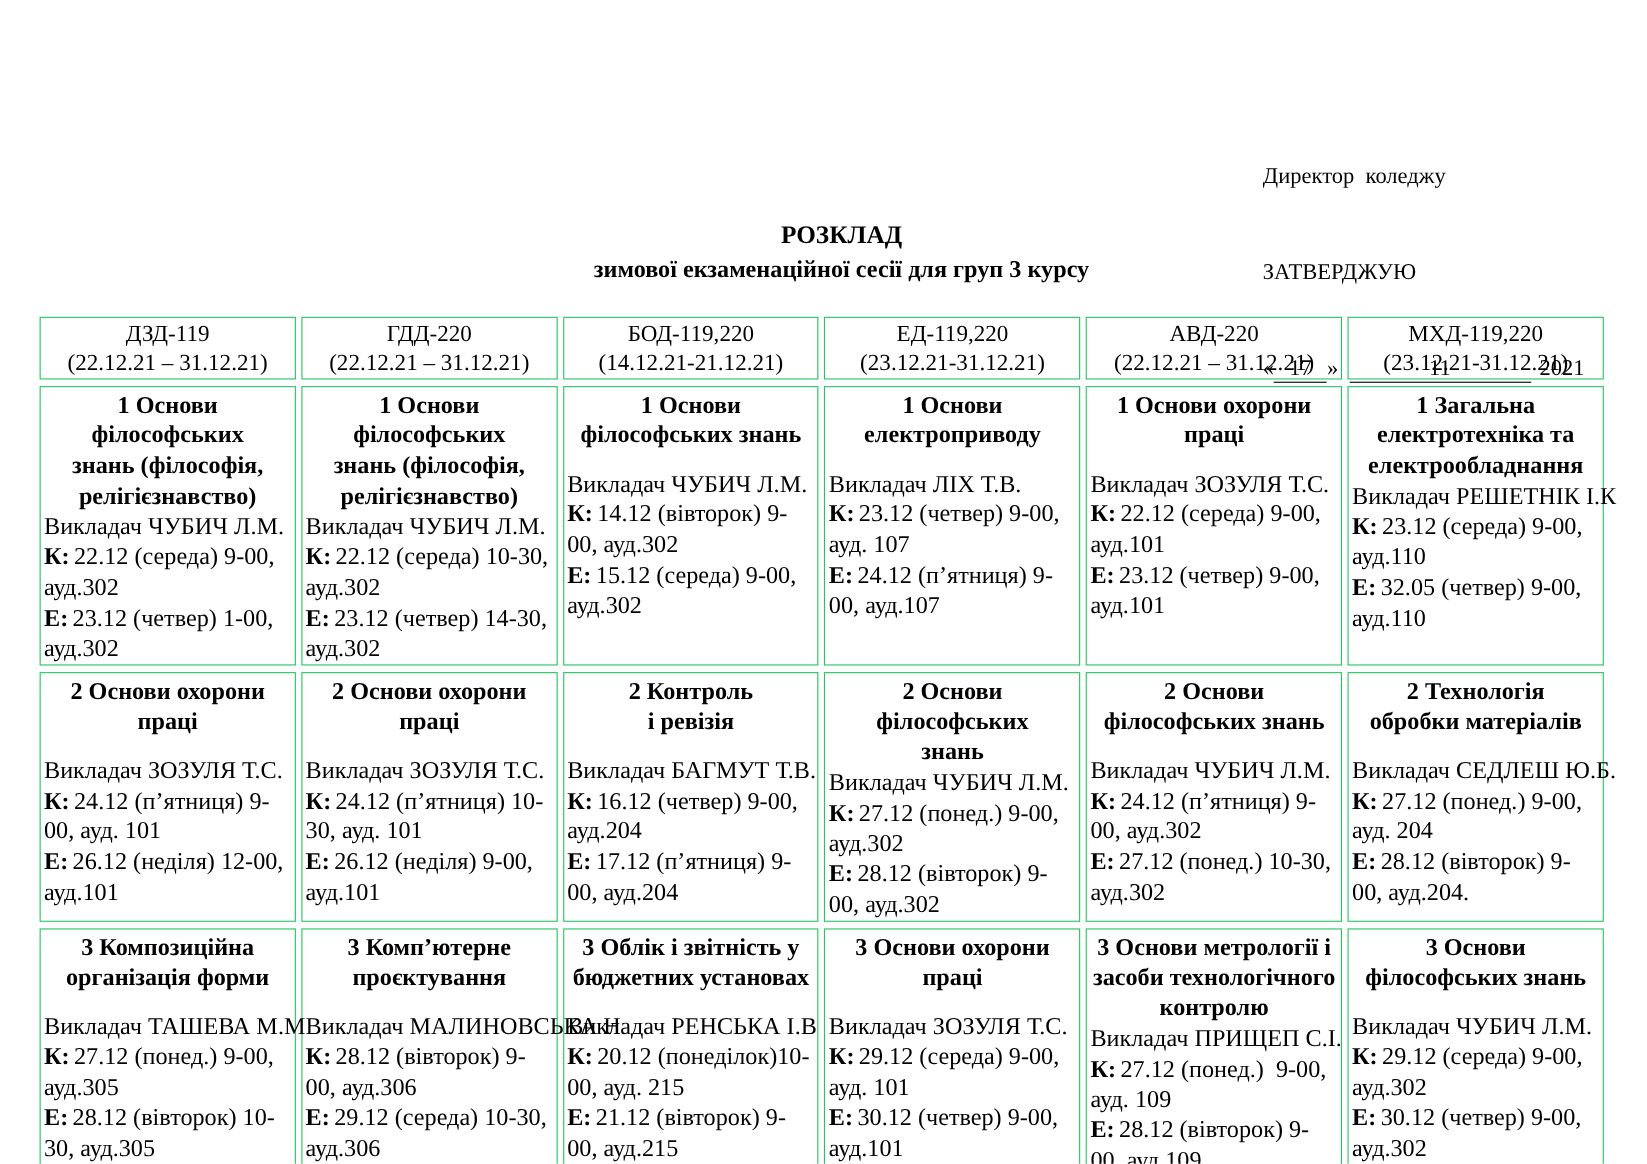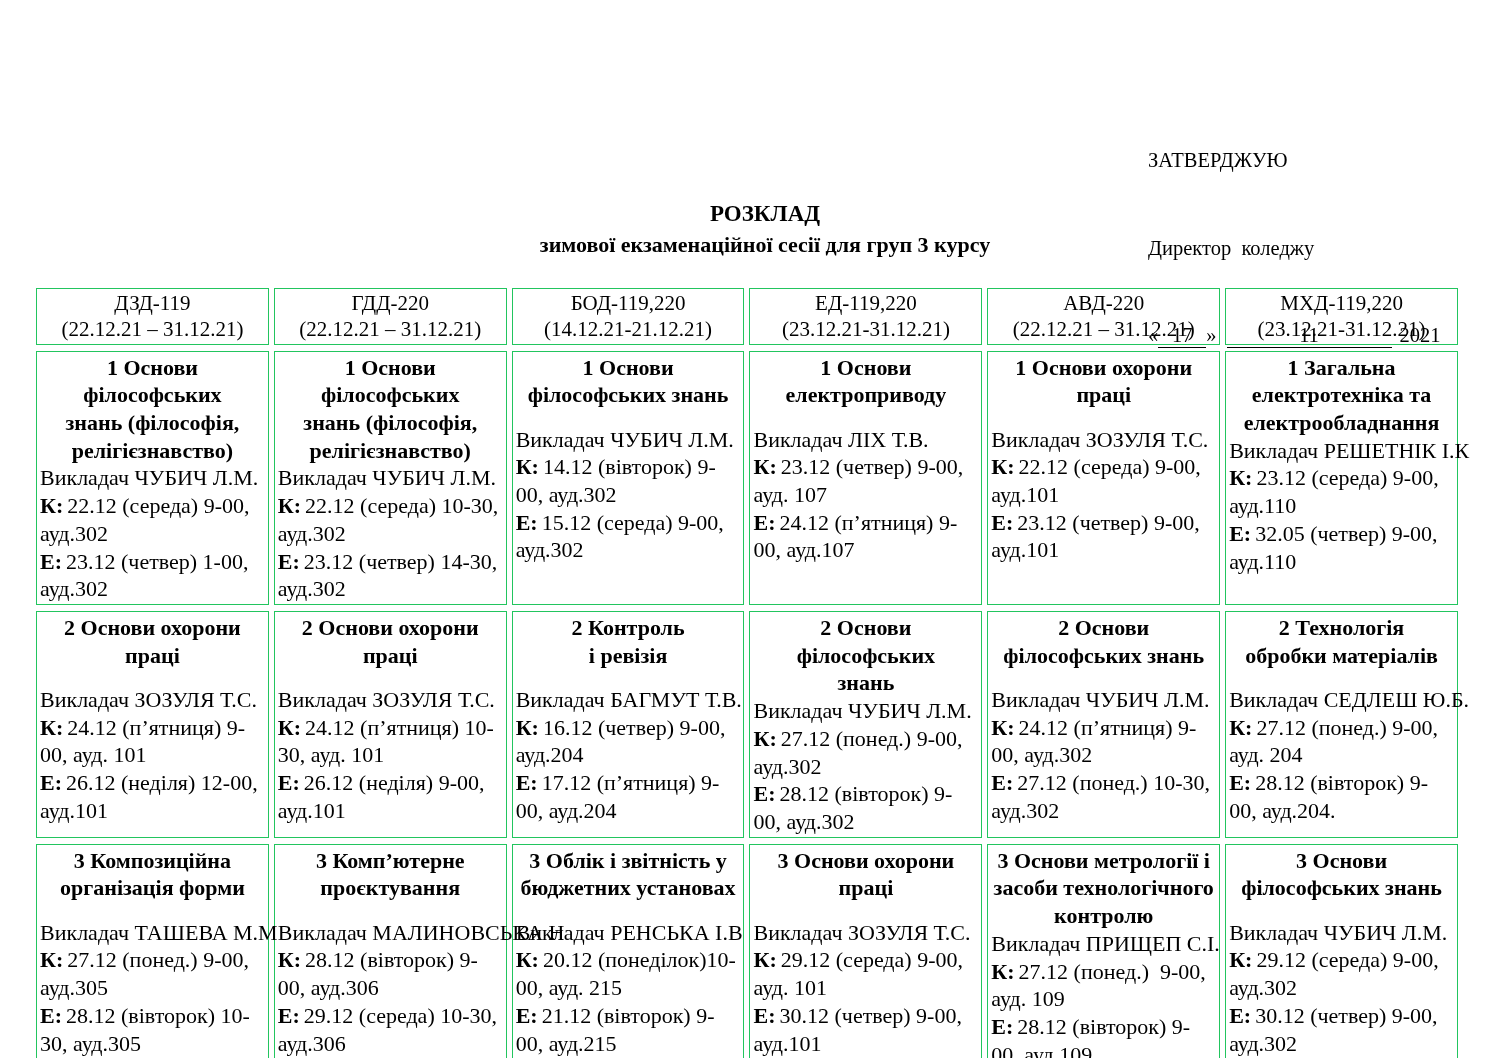--- a/index.html
+++ b/index.html
@@ -42,22 +42,22 @@
   tr.r3 td{height:234px;}
   .ct{font-weight:bold;text-align:center;min-height:72px;white-space:pre-line;padding-top:1px;}
   .tl{white-space:nowrap;}
   .ln{white-space:pre-wrap;}
   .pfx{font-weight:bold;margin-right:4px;}
 </style>
 </head>
 <body>
 
 <div class="approval">
+  <div>Директор  коледжу</div>
   <div>ЗАТВЕРДЖУЮ</div>
-  <div>Директор  коледжу</div>
   <div><span>«</span><span class="u u-day">17</span><span>»</span><span class="u u-month">11</span><span>2021</span></div>
 </div>
 
 <div class="doc-title">
   <div class="t1">РОЗКЛАД</div>
   <div class="t2">зимової екзаменаційної сесії для груп 3 курсу</div>
 </div>
 
 <table class="schedule">
   <tbody>

